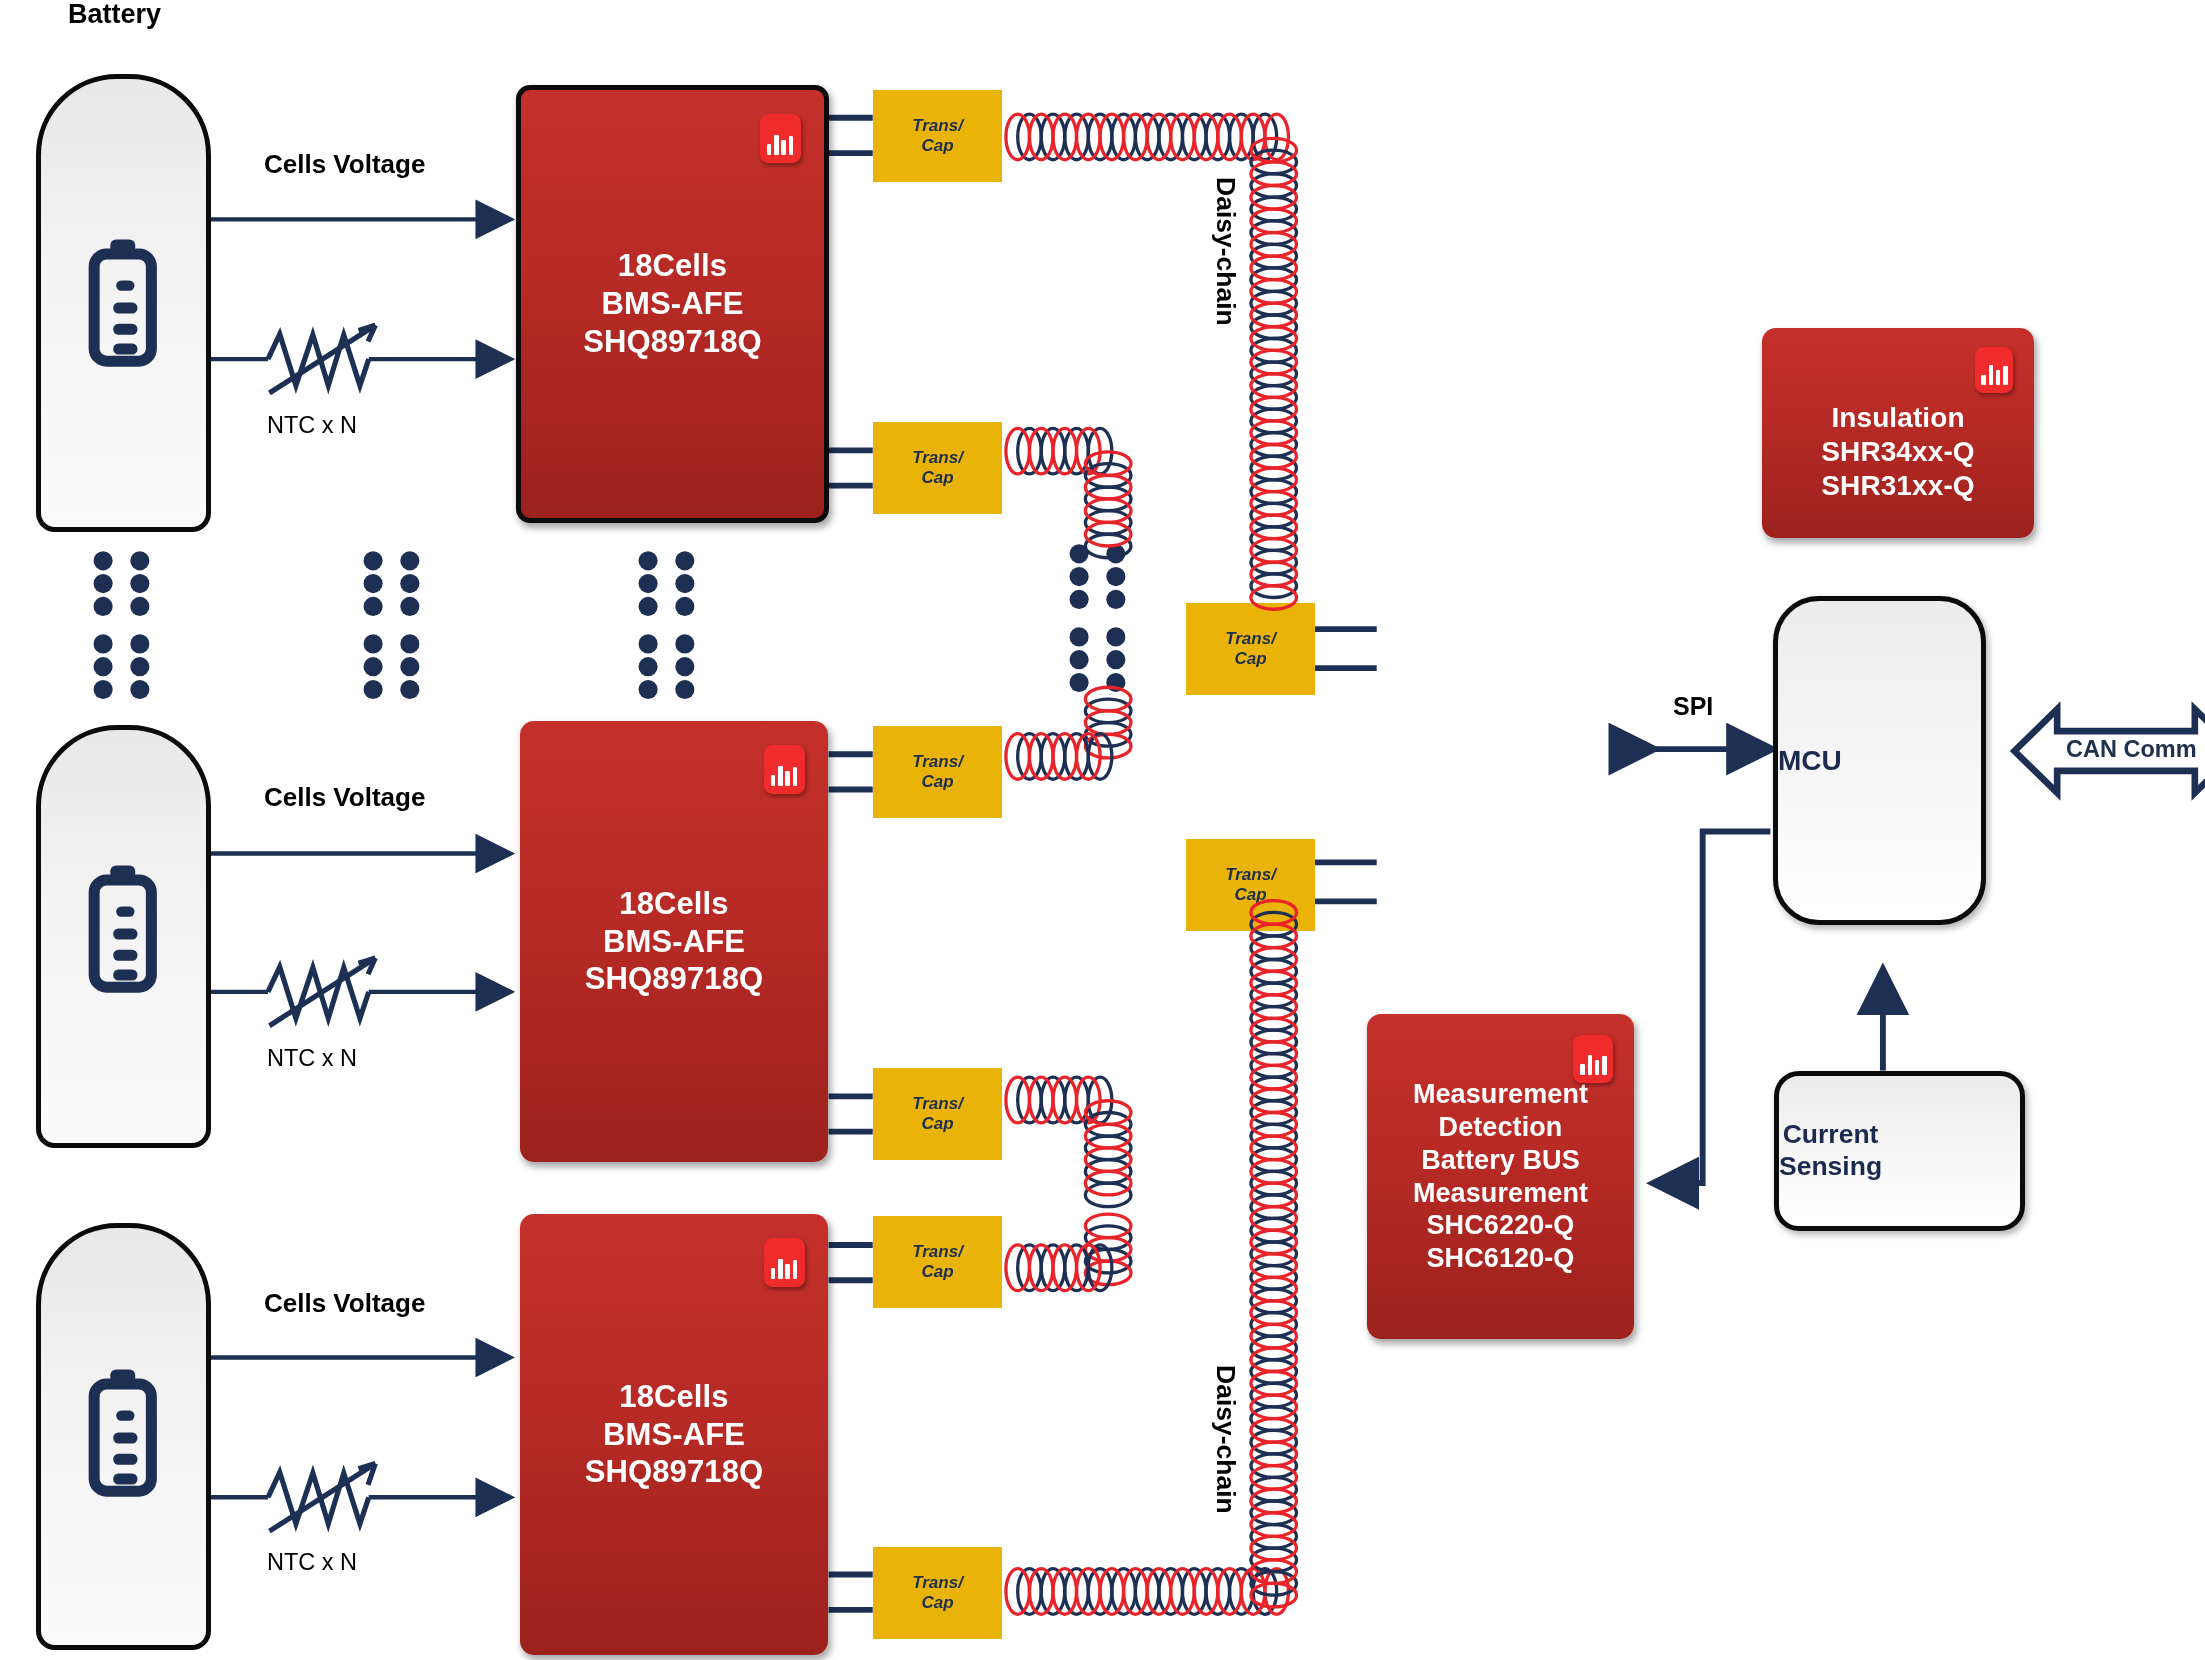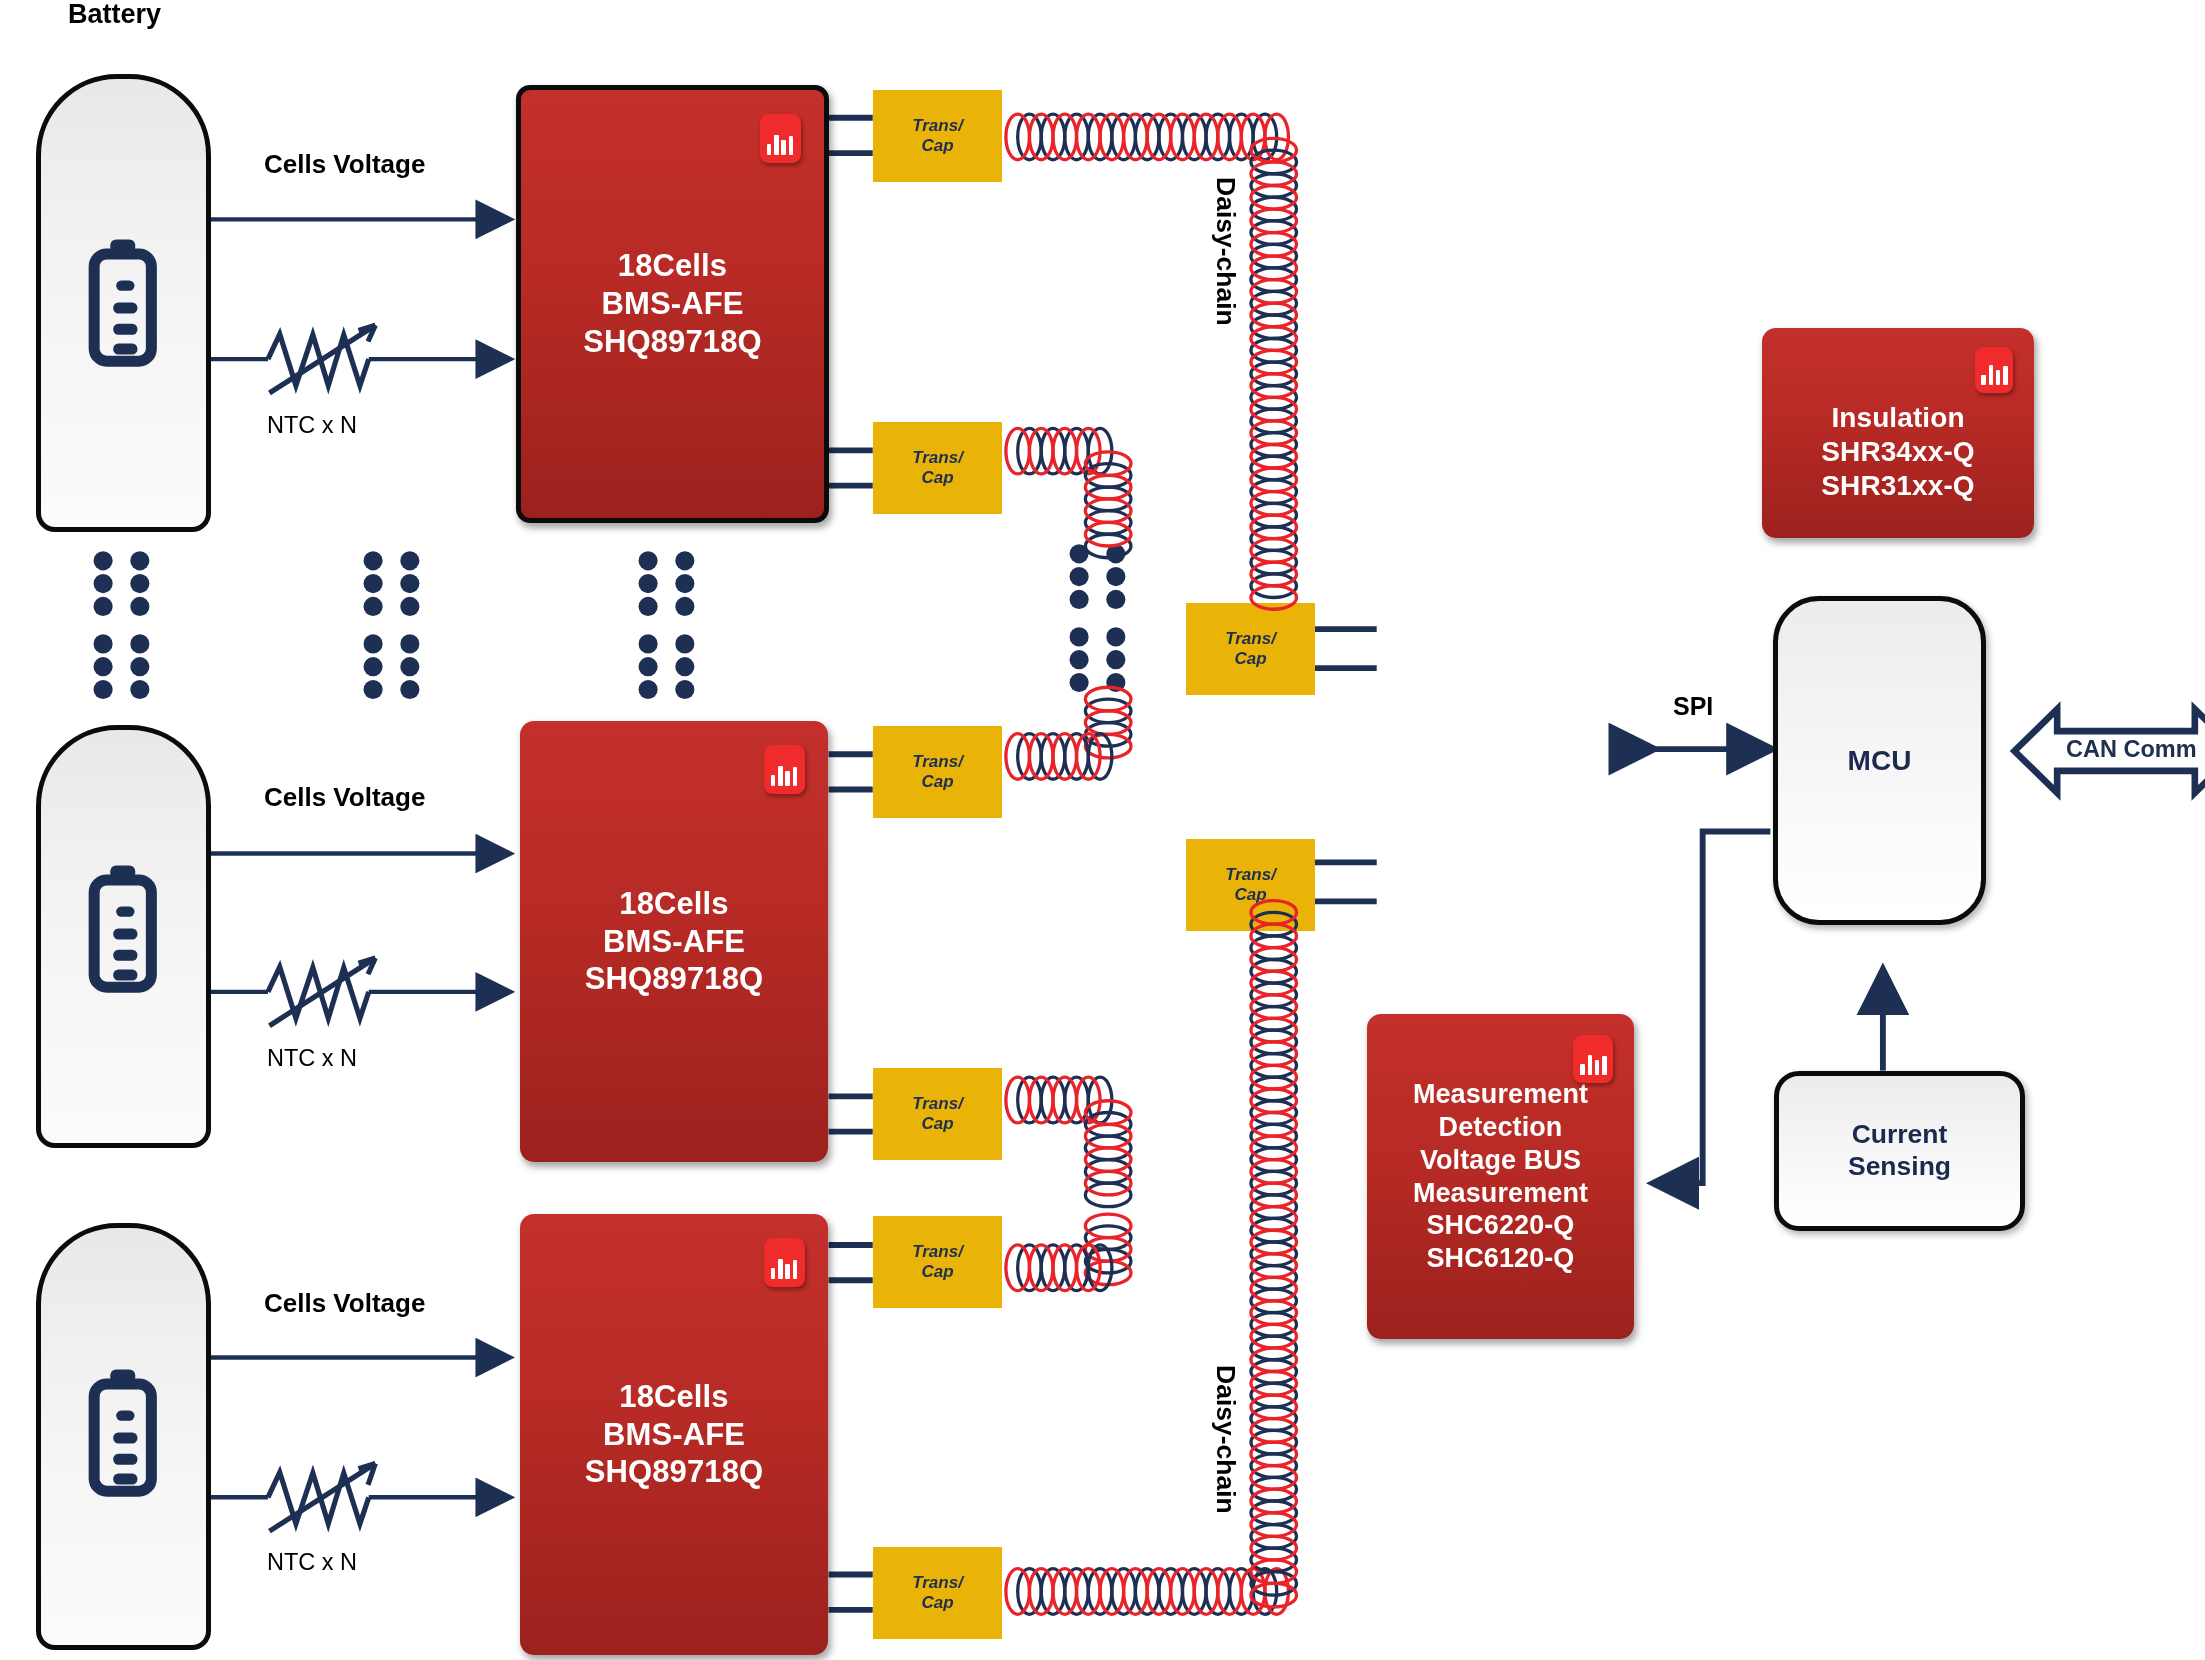--- a/index.html
+++ b/index.html
@@ -53,21 +53,21 @@
   .chip-icon i.b3{height:14.7px}
   .chip-icon i.b4{height:19px}
 
   
   .greyblock{
     position:absolute;
     background:linear-gradient(180deg,#ececec 0%,#f3f3f3 35%,#fafafa 70%,#ffffff 100%);
     border:5.2px solid #0b0b0b;
     border-radius:32px;
     box-sizing:border-box;
-    display:flex;align-items:center;justify-content:center;text-align:center;
+    display:flex;align-items:center;justify-content:flex-start;text-align:center;
     color:#1b2a4e;font-weight:bold;line-height:1.2;
     box-shadow:2.2px 3.7px 6.6px rgba(0,0,0,0.28);
   }
   .mcu{border-radius:46px;}
 
   
   .transcap{
     position:absolute;
     background:#eab308;
     display:flex;align-items:center;justify-content:center;text-align:center;
@@ -635,21 +635,21 @@
   </svg>
 
   <div class="lbl-vert" style="left:1207px;top:177px;font-size:26.5px;">Daisy-chain</div>
   <div class="lbl-vert" style="left:1207px;top:1365px;font-size:26.5px;">Daisy-chain</div>
 
 
   <div class="chip" style="left:1333px;top:1014px;width:267px;height:325px;font-size:27px;">
     <div class="chip-text">
       <span>Measurement</span><br>
       <span>Detection</span><br>
-      <span>Voltage BUS</span><br>
+      <span>Battery BUS</span><br>
       <span>Measurement</span><br>
       <span>SHC6220-Q</span><br>
       <span>SHC6120-Q</span>
     </div>
     <div class="chip-icon" style="right:20.6px;top:20.6px;width:40px;height:40px;">
       <i class="b1"></i>
       <i class="b2"></i>
       <i class="b3"></i>
       <i class="b4"></i>
     </div>

